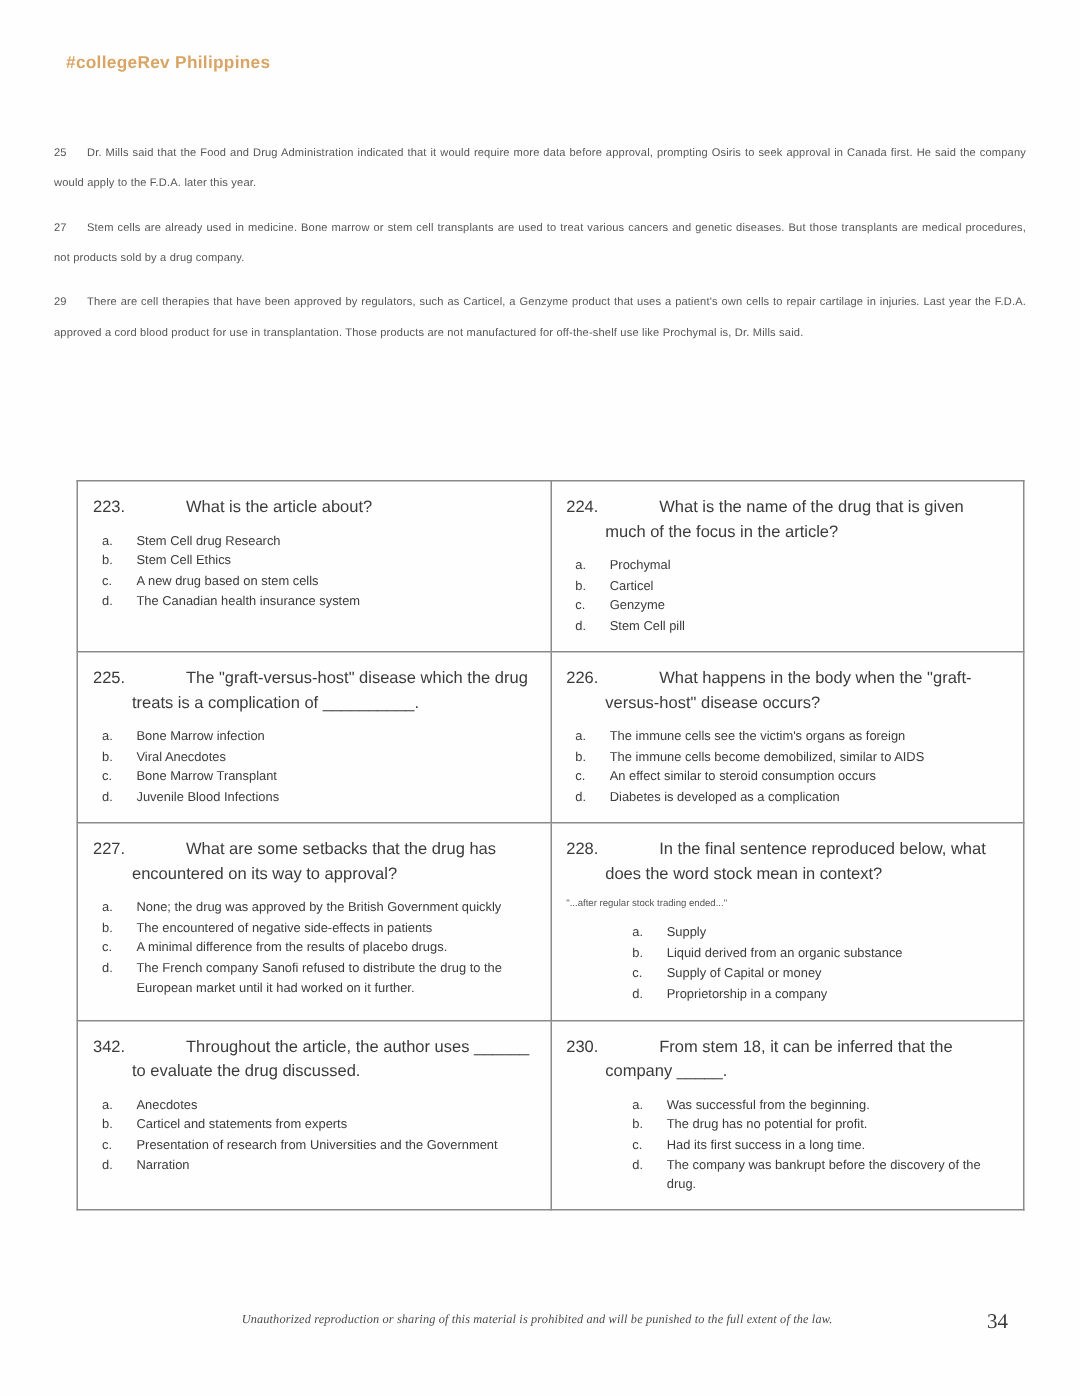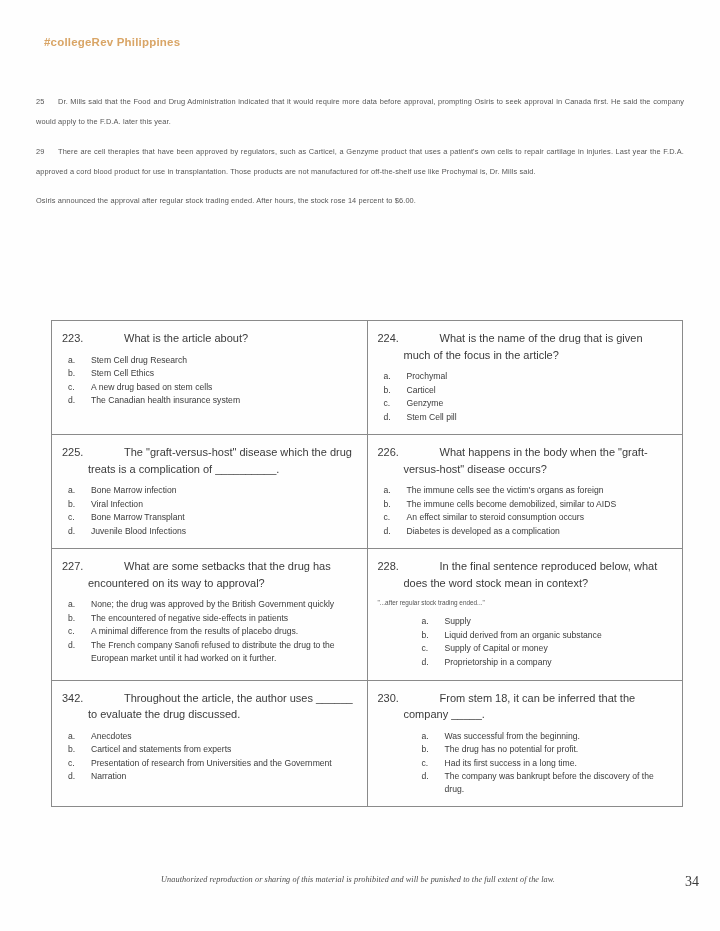--- a/index.html
+++ b/index.html
@@ -122,43 +122,43 @@
     width: 480px;
     font-family: Liberation Serif, serif;
     font-style: italic;
     font-size: 8.2px;
     color: #4a4a4a;
     text-align: center;
     letter-spacing: 0.1px;
   }
   .page-number {
     position: absolute;
-    right: 21px;
+    right: 48px;
     top: 874px;
     font-family: "Liberation Serif", serif;
     font-size: 14px;
     color: #3b3b3b;
   }
 </style>
 </head>
 <body>
 
 <div class="page">
 
   <div class="site-header">#collegeRev Philippines</div>
 
   <div class="article">
     <p class="para">
       <span class="lineno">25</span><span>Dr. Mills said that the Food and Drug Administration indicated that it would require more data before approval, prompting Osiris to seek approval in Canada first. He said the company would apply to the F.D.A. later this year.</span>
     </p>
     <p class="para">
+      <span class="lineno">27</span><span>Stem cells are already used in medicine. Bone marrow or stem cell transplants are used to treat various cancers and genetic diseases. But those transplants are medical procedures, not products sold by a drug company.</span>
+    </p>
+    <p class="para">
       <span class="lineno">29</span><span>There are cell therapies that have been approved by regulators, such as Carticel, a Genzyme product that uses a patient's own cells to repair cartilage in injuries. Last year the F.D.A. approved a cord blood product for use in transplantation. Those products are not manufactured for off-the-shelf use like Prochymal is, Dr. Mills said.</span>
-    </p>
-    <p class="para noindent">
-      <span>Osiris announced the approval after regular stock trading ended. After hours, the stock rose 14 percent to $6.00.</span>
     </p>
   </div>
 
   <table class="qtable">
     <tbody>
         <tr>
       <td>
         <p class="q-head">
           <span class="qnum">223.</span><span class="qgap"></span><span>What is the article about?</span>
         </p>
@@ -182,21 +182,21 @@
       </td>
     </tr>
 
     <tr>
       <td>
         <p class="q-head">
           <span class="qnum">225.</span><span class="qgap"></span><span>The "graft-versus-host" disease which the drug treats is a complication of __________.</span>
         </p>
         <ol class="choices">
           <li><span class="lt">a.</span><span>Bone Marrow infection</span></li>
-          <li><span class="lt">b.</span><span>Viral Infection</span></li>
+          <li><span class="lt">b.</span><span>Viral Anecdotes</span></li>
           <li><span class="lt">c.</span><span>Bone Marrow Transplant</span></li>
           <li><span class="lt">d.</span><span>Juvenile Blood Infections</span></li>
         </ol>
       </td>
       <td>
         <p class="q-head">
           <span class="qnum">226.</span><span class="qgap"></span><span>What happens in the body when the "graft-versus-host" disease occurs?</span>
         </p>
         <ol class="choices">
           <li><span class="lt">a.</span><span>The immune cells see the victim's organs as foreign</span></li>

